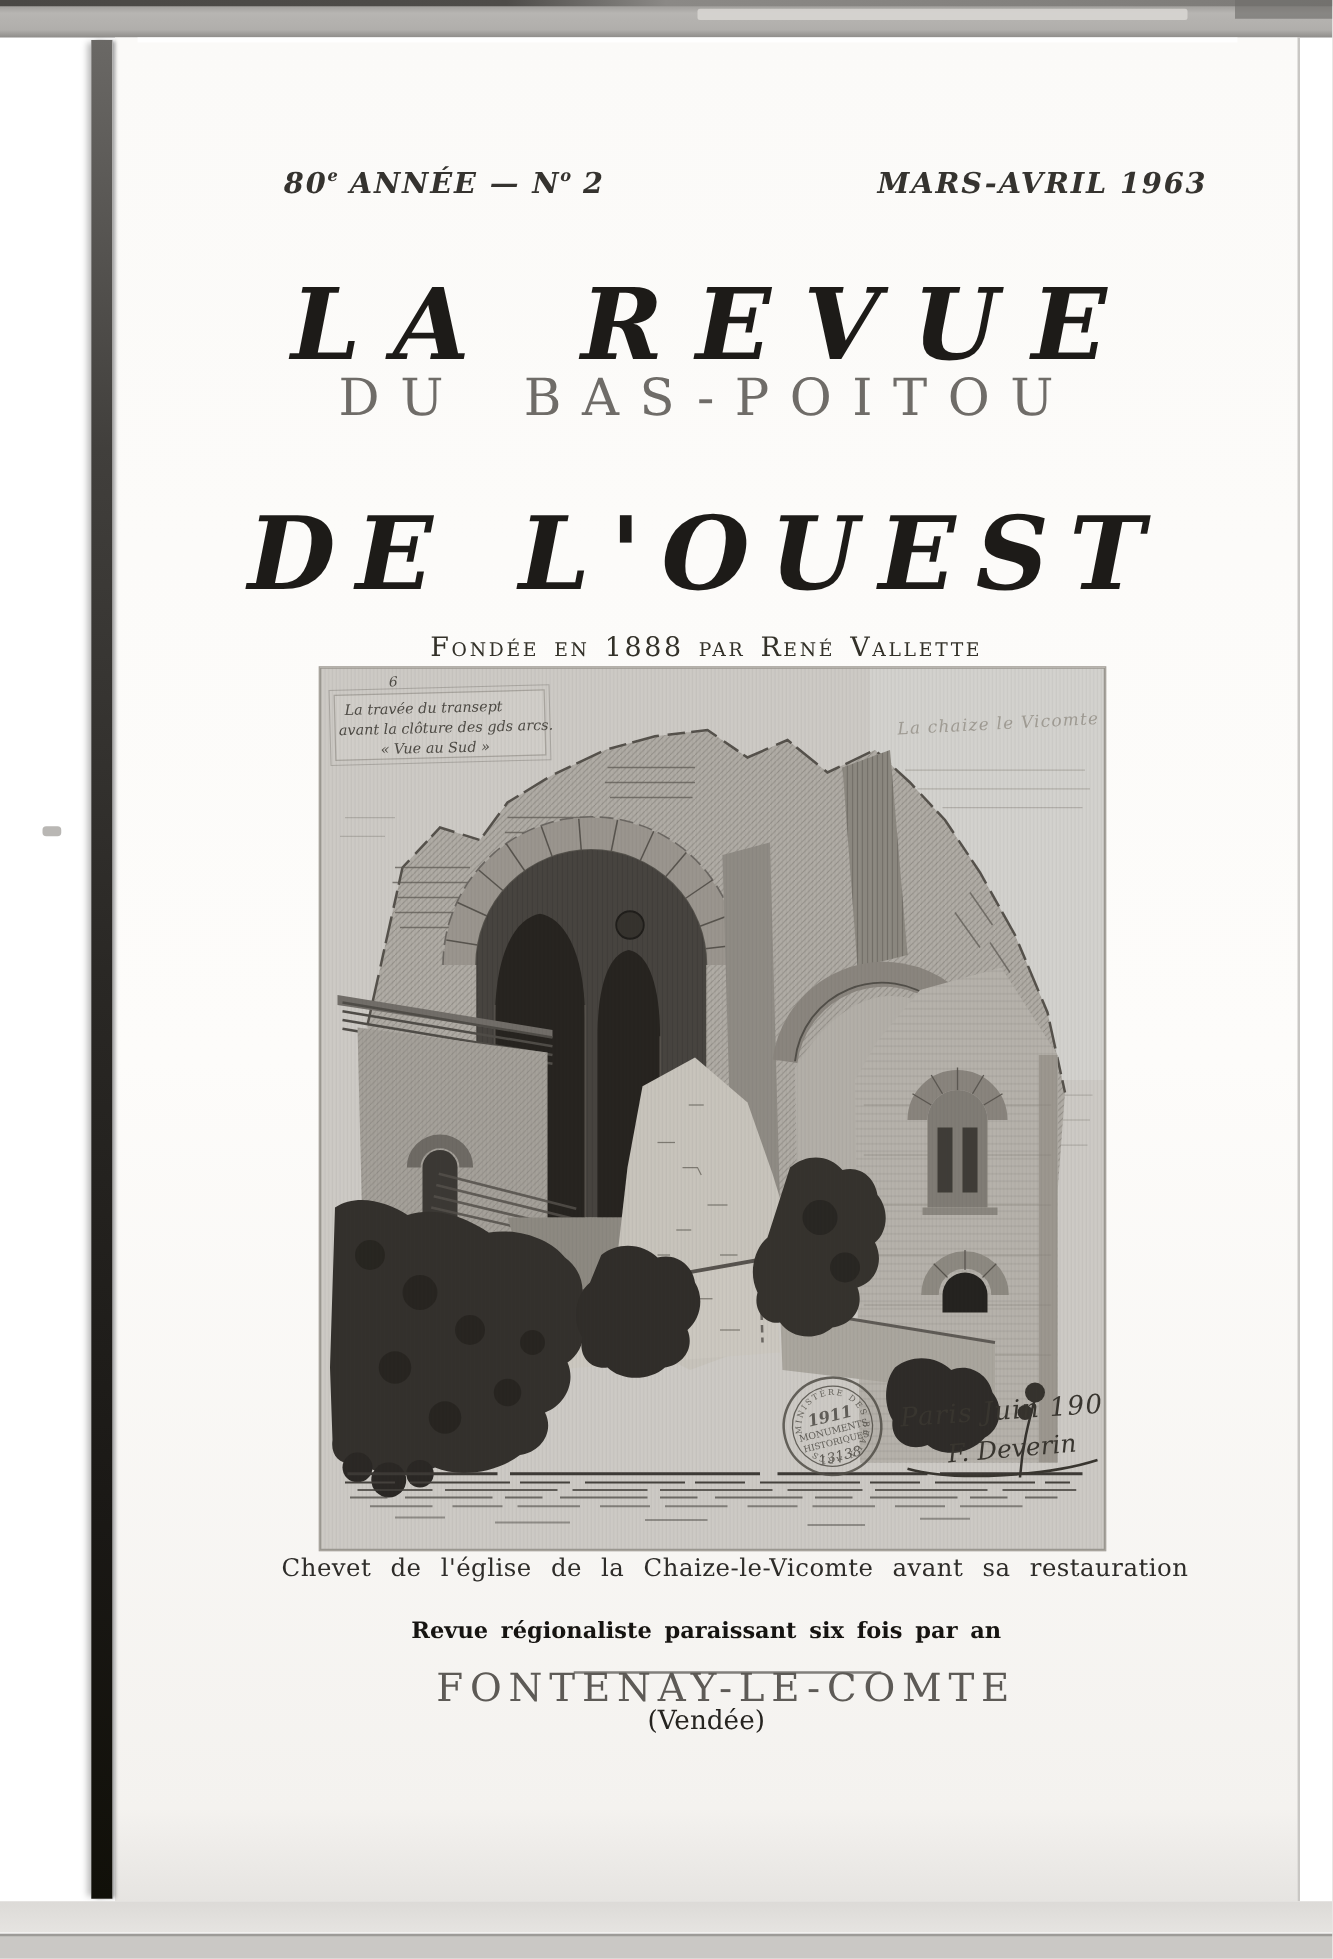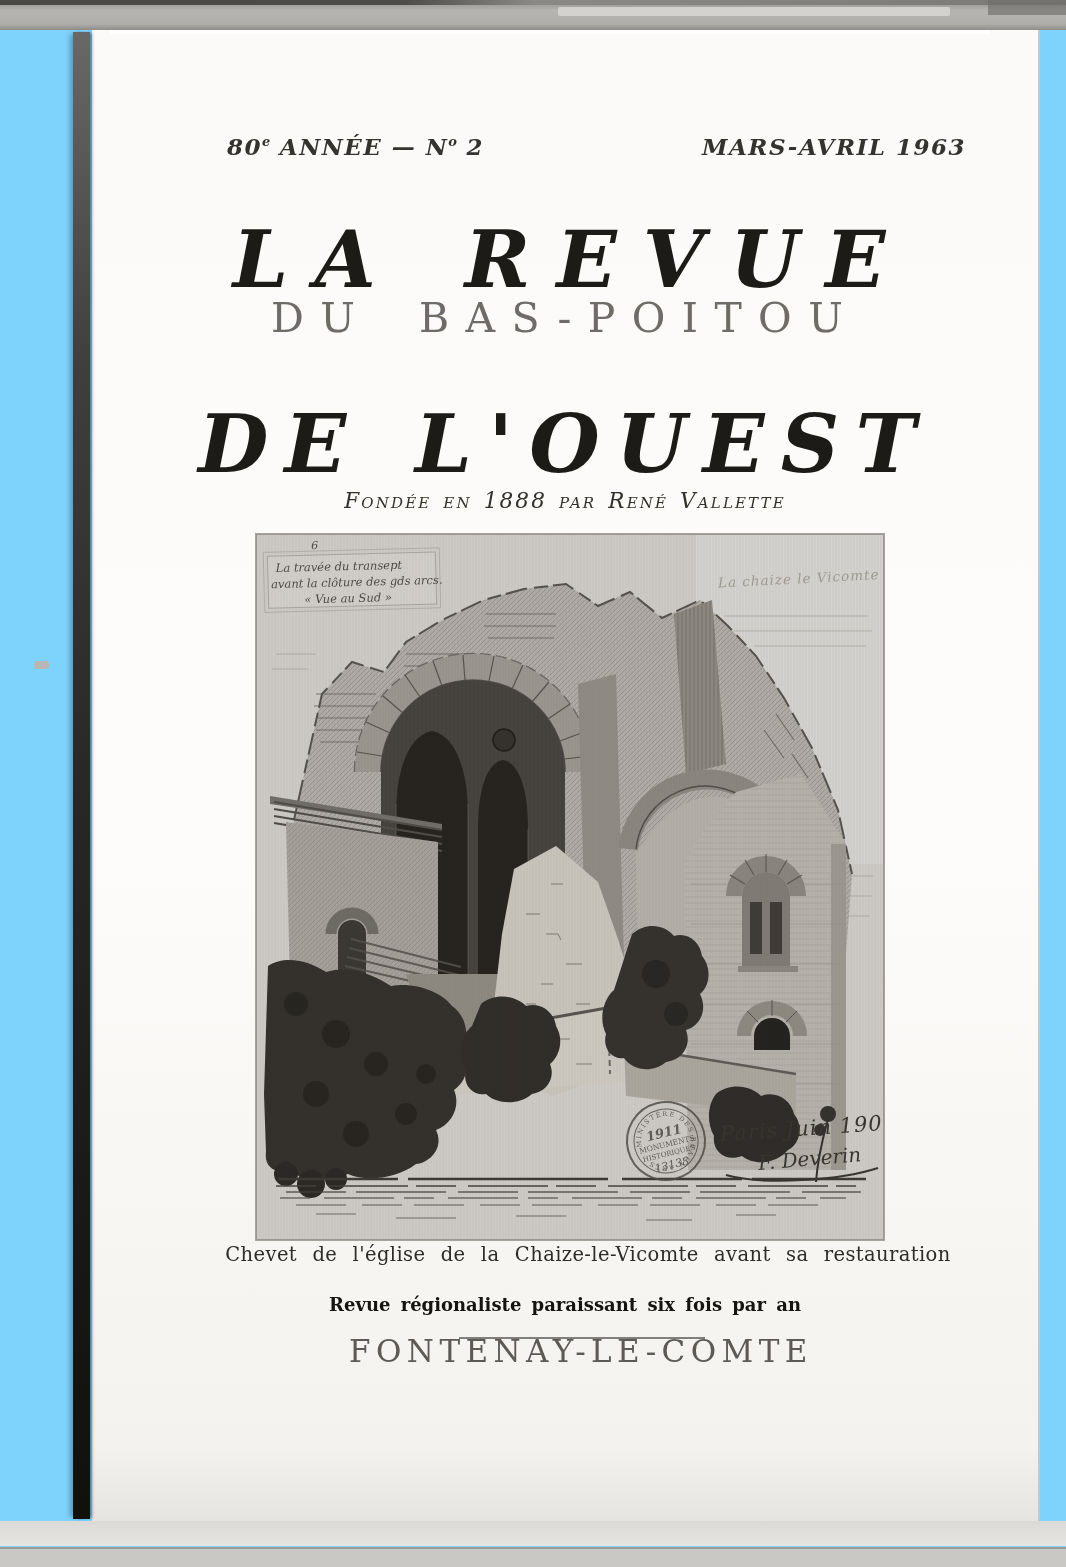--- a/index.html
+++ b/index.html
@@ -1,17 +1,17 @@
 <!DOCTYPE html>
 <html><head>
 <meta charset="utf-8">
 <style>
   html,body{margin:0;padding:0;background:#d7d5d2;}
   #stage{position:relative;width:1066px;height:1567px;overflow:hidden;
-         background:#7dd3fc;font-family:"DejaVu Serif","Liberation Serif",serif;}
+         background:#ffffff;font-family:"DejaVu Serif","Liberation Serif",serif;}
   
   .scan-top-band{position:absolute;left:0;top:0;width:1066px;height:30px;
     background:linear-gradient(180deg,#8f8d8a,#b7b5b2 35%,#b0aeab 80%,#8e8c89);}
   .scan-top-line{position:absolute;left:0;top:0;width:1066px;height:5px;
     background:linear-gradient(90deg,#4a4845,#4e4c49 38%,#8b8986 50%,#7c7a77);}
   .scan-top-sliver{position:absolute;left:558px;top:7px;width:392px;height:9px;
     background:#d9d7d4;opacity:.85;border-radius:2px;}
   .scan-top-tab{position:absolute;right:0;top:0;width:78px;height:15px;background:#6f6d6a;opacity:.65;}
   .page{position:absolute;left:92px;top:30px;width:946px;height:1491px;
     background:linear-gradient(180deg,#fbfaf8,#fdfcfa 55%,#f4f2ef 95%,#e6e4e1);
@@ -31,22 +31,22 @@
   .hdr sup{font-size:13px;vertical-align:9px;letter-spacing:0;}
   .hdr-left{left:227px;}
   .hdr-right{left:702px;}
   .mast{position:absolute;left:92px;width:946px;text-align:center;white-space:nowrap;color:#1d1b18;}
   .m1{top:203px;font-size:79px;font-weight:bold;font-style:italic;
       letter-spacing:0.33em;word-spacing:0.12em;margin-right:-0.33em;text-indent:0.18em;margin-top:10px;}
   .m2{top:294px;font-size:41px;color:#6f6c68;letter-spacing:0.40em;word-spacing:0.45em;margin-right:-0.40em;}
   .m3{top:350px;font-size:42px;color:#6f6c68;letter-spacing:0.245em;word-spacing:0.30em;margin-right:-0.245em;}
   .m4{top:396px;font-size:81px;font-weight:bold;font-style:italic;
       letter-spacing:0.20em;word-spacing:0.10em;margin-right:-0.20em;}
-  .founded{top:488px;font-size:21.5px;color:#333129;font-variant:small-caps;
-      letter-spacing:0.10em;word-spacing:0.14em;font-style:italic;}
+  .founded{top:506px;font-size:21.5px;color:#333129;font-variant:small-caps;
+      letter-spacing:0.10em;word-spacing:0.14em;}
   .plate-wrap{position:absolute;left:255px;top:533px;width:628px;height:706px;
       border:1px solid #a8a49d;box-shadow:inset 0 0 14px rgba(60,55,50,.25);background:#cdcac5;}
   .caption{position:absolute;left:92px;top:1243px;width:946px;text-align:center;
       font-size:19.5px;color:#2e2c29;word-spacing:0.45em;letter-spacing:0.02em;padding-left:23px;}
   .tagline{position:absolute;left:92px;top:1294px;width:946px;text-align:center;
       font-size:18px;font-weight:bold;color:#161411;word-spacing:0.22em;}
   .city{position:absolute;left:92px;top:1333px;width:946px;text-align:center;
       font-size:31px;color:#5d5a56;letter-spacing:0.175em;margin-right:-0.175em;margin-left:16px;}
   .city-overline{position:absolute;left:459px;top:1337px;width:246px;height:2px;background:#5a5854;opacity:.75;}
   .dept{position:absolute;left:92px;top:1364px;width:946px;text-align:center;
@@ -325,14 +325,15 @@
 
       <rect x="0" y="0" width="628" height="706" fill="url(#grain)"></rect>
       <rect x="0.5" y="0.5" width="627" height="705" fill="none" stroke="#9a9790" stroke-width="1"></rect>
     </svg>
   </div>
 
   <div class="caption">Chevet de l'église de la Chaize-le-Vicomte avant sa restauration</div>
   <div class="tagline">Revue régionaliste paraissant six fois par an</div>
   <div class="city">FONTENAY-LE-COMTE</div>
   <div class="city-overline"></div>
+  <div class="dept">(Vendée)</div>
 
 </div>
 
 </body></html>

